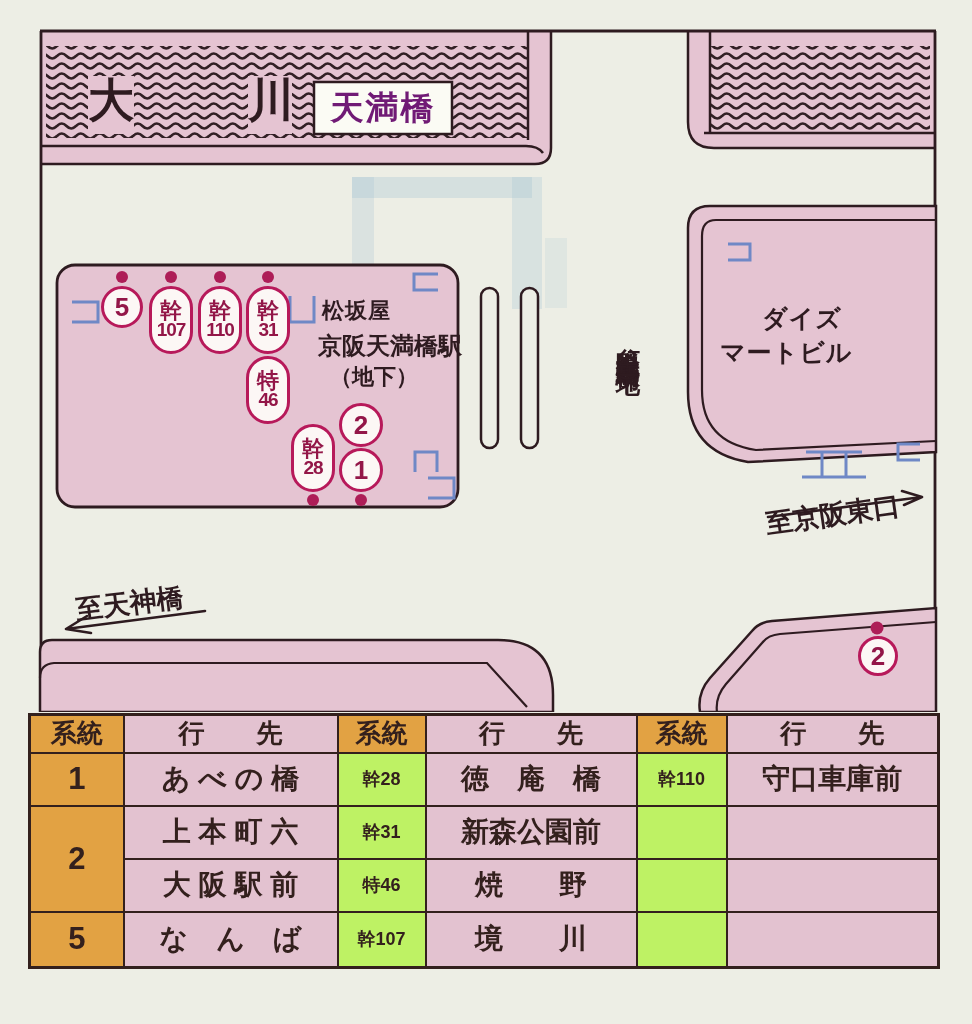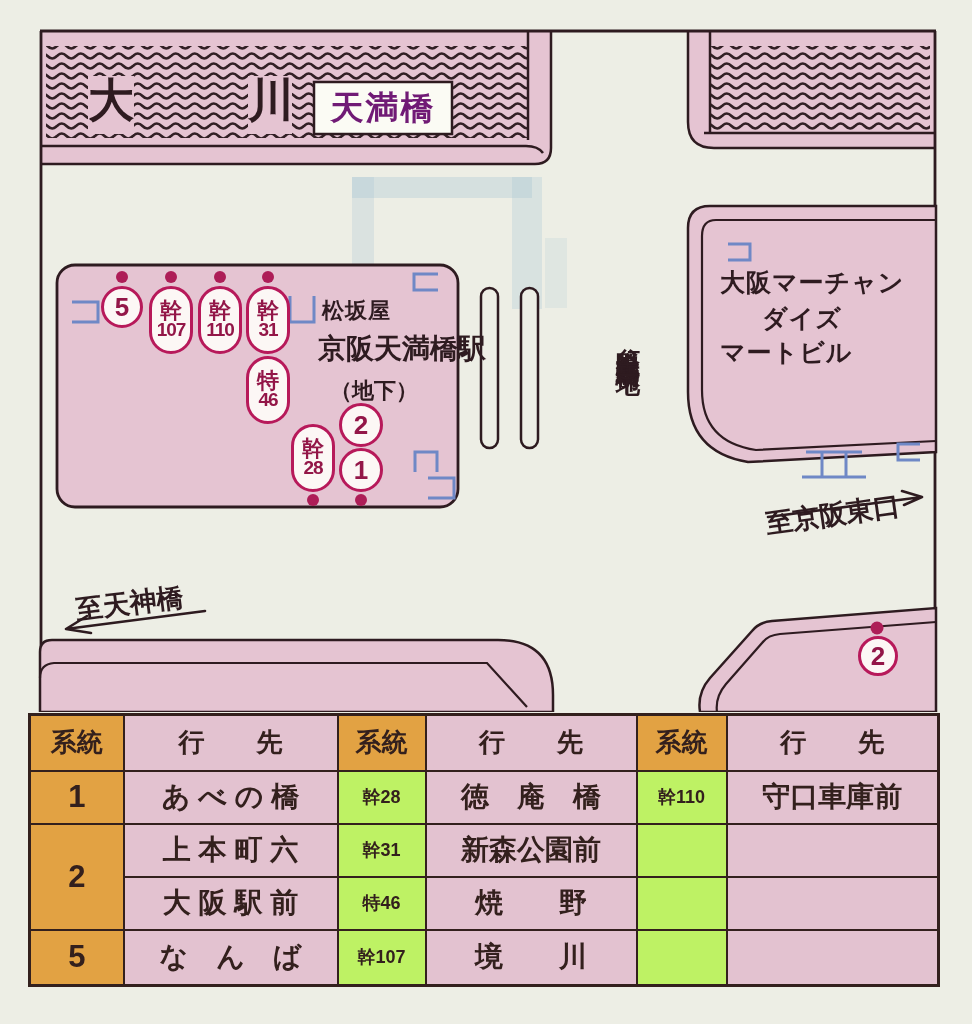--- a/index.html
+++ b/index.html
@@ -35,21 +35,21 @@
   .bus-table td{
     border:2px solid #33201d;text-align:center;vertical-align:middle;
     color:#33201d;font-weight:bold;padding:0;overflow:hidden;
   }
   .bus-table{border:3px solid #33201d;}
   .bus-table td.keito{background:#bef264;font-size:18px;}
   .bus-table td.dest{background:#e3c2d0;font-size:28px;margin-top:8px;}
   .bus-table td.hdr-k{background:#e2a243;font-size:26px;}
   .bus-table td.hdr-d{background:#e3c2d0;font-size:26px;border-radius:21px;}
   .bus-table td.rownum{background:#e2a243;font-size:31px;}
-  .r-hdr{height:56px;}
+  .r-hdr{height:38px;}
   .r-data{height:53px;}
   .r-last{height:56px;}
 </style>
 </head>
 <body>
 
 <div class="map">
   <svg width="972" height="712" viewBox="0 0 972 712">
     <defs>
       <pattern id="waves" width="19" height="10" patternUnits="userSpaceOnUse">
@@ -138,24 +138,23 @@
       <path d="M205,611 L66,629 M66,629 L87,616 M66,629 L91,633"></path>
       <path d="M768,517 L922,497 M922,497 L902,491 M922,497 L904,505"></path>
     </g>
   </svg>
 
   <div class="lbl" style="left:88px;top:70px;width:46px;text-align:center;font-size:46px;">大</div>
   <div class="lbl" style="left:248px;top:70px;width:44px;text-align:center;font-size:46px;">川</div>
   <div class="lbl" style="left:314px;top:82px;width:138px;height:52px;line-height:52px;text-align:center;font-size:33px;letter-spacing:2px;color:#701a75;">天満橋</div>
 
   <div class="lbl" style="left:322px;top:296px;font-size:22px;letter-spacing:1px;text-align:center;">松坂屋</div>
-  <div class="lbl" style="left:318px;top:330px;font-size:28px;">京阪天満橋駅</div>
-  <div class="lbl" style="left:330px;top:362px;font-size:22px;margin-top:14px;">（地下）</div>
-
-  <div class="lbl" style="left:720px;top:266px;font-size:25px;letter-spacing:1px;">大阪マーチャン</div>
+  <div class="lbl" style="left:318px;top:330px;font-size:24px;">京阪天満橋駅</div>
+  <div class="lbl" style="left:330px;top:362px;font-size:22px;">（地下）</div>
+
   <div class="lbl" style="left:720px;top:302px;font-size:25px;letter-spacing:1px;margin-left:42px;">ダイズ</div>
   <div class="lbl" style="left:720px;top:336px;font-size:25px;letter-spacing:1px;">マートビル</div>
 
   <div class="lbl" style="left:766px;top:506px;font-size:27px;transform:rotate(-8deg);transform-origin:left center;">至京阪東口</div>
   <div class="lbl" style="left:76px;top:592px;font-size:27px;transform:rotate(-7deg);transform-origin:left center;">至天神橋</div>
 
   <div class="vtext" style="left:612px;top:328px;height:300px;">谷町線天満橋駅（地下）</div>
 
   <div class="badge circle" style="left:101px;top:286px;width:42px;height:42px;">
     <span class="num">5</span>

